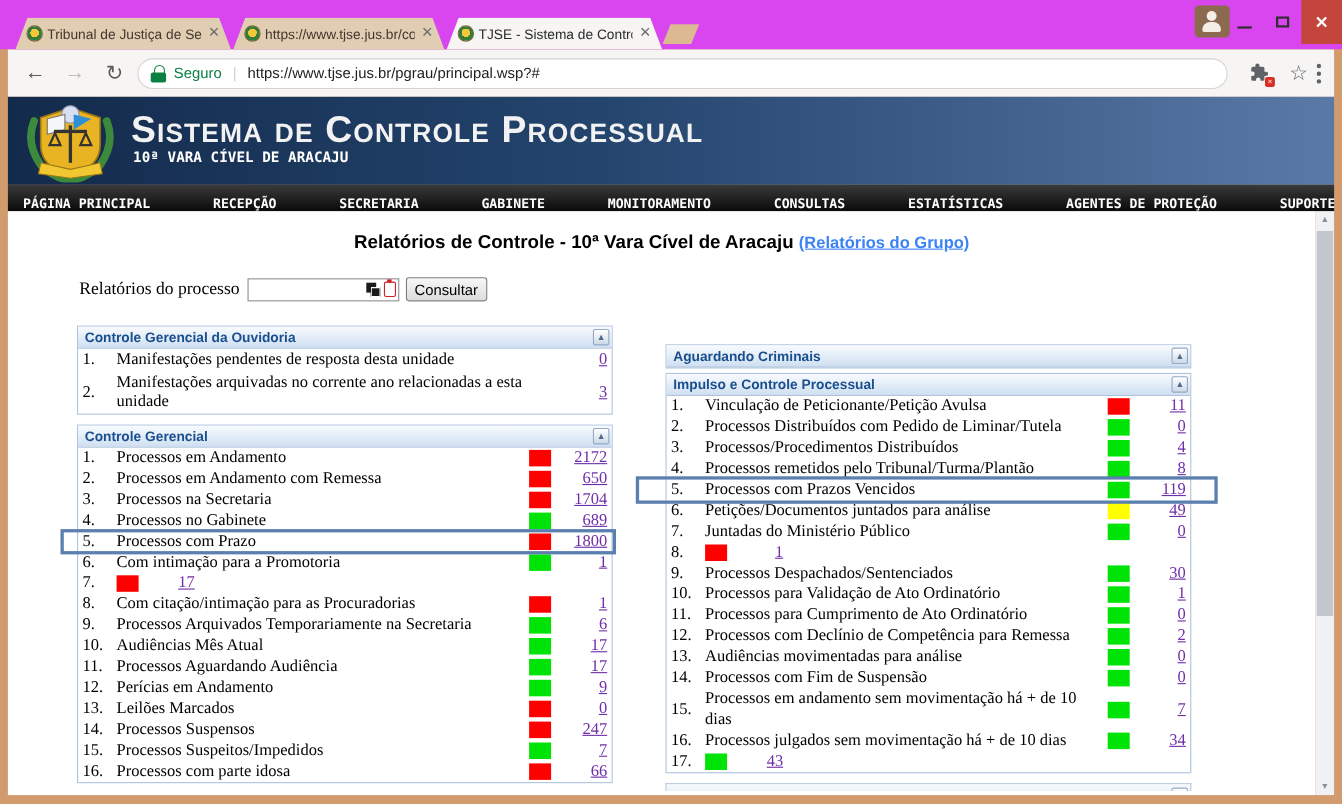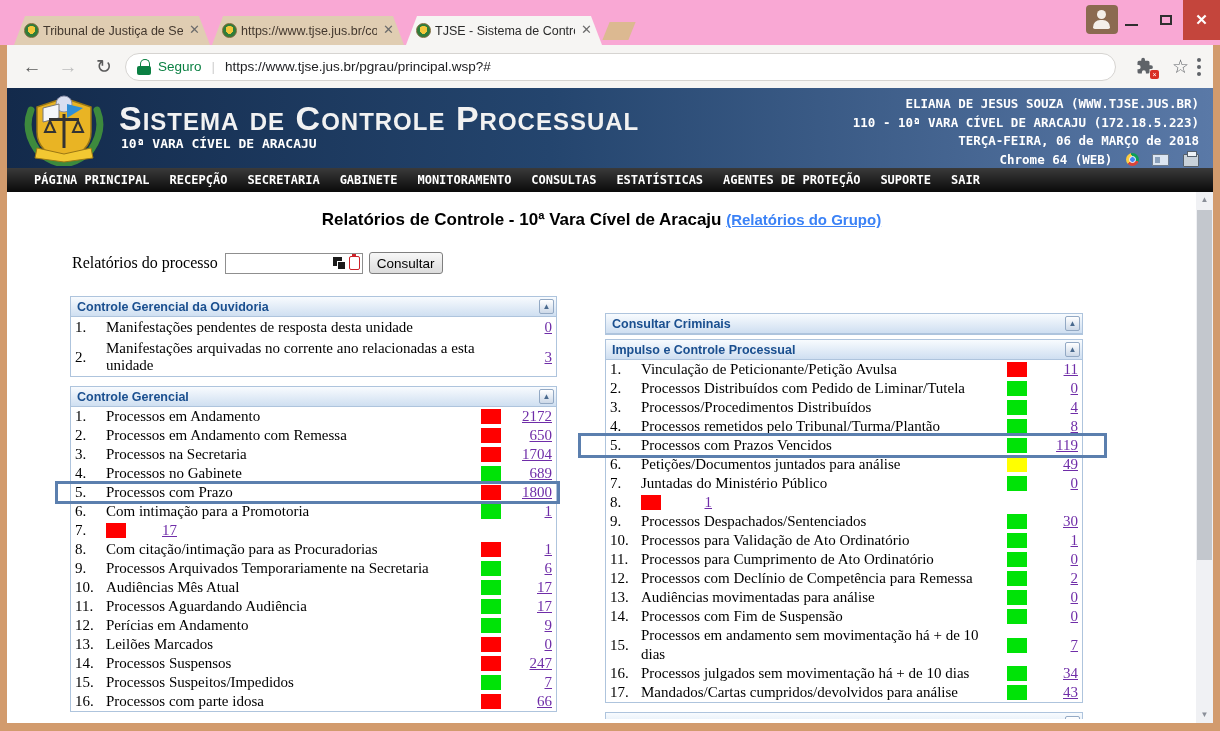--- a/index.html
+++ b/index.html
@@ -1,20 +1,20 @@
 <!DOCTYPE html>
 <html><head>
 <meta charset="utf-8">
 <style>
   * { margin:0; padding:0; box-sizing:border-box; }
   html,body { width:1220px; height:731px; overflow:hidden; font-family:"Liberation Sans",sans-serif; }
   #window { position:relative; width:1220px; height:731px; background:#d29b6d; }
 
   
-  #titlebar { position:absolute; left:0; top:0; width:1220px; height:45px; background:#f9a8d4; }
+  #titlebar { position:absolute; left:0; top:0; width:1220px; height:45px; background:#d946ef; }
   .tab { position:absolute; top:16px; height:29px; display:flex; align-items:center; padding:0 8px 0 10px;
          clip-path:polygon(11px 0, calc(100% - 11px) 0, 100% 100%, 0 100%); font-size:12.5px; color:#43382e; }
   .tab.inactive { background:#e0cdb2; }
   .tab.active { background:#f6f5f3; color:#2b2b2b; }
   .tab .t-title { flex:1; overflow:hidden; white-space:nowrap; margin:0 4px; }
   .tab .t-close { width:15px; height:15px; line-height:14px; text-align:center; color:#6b6b6b; font-size:13px; flex:none; }
   .favicon { width:15px; height:15px; flex:none; border-radius:50%;
              background:radial-gradient(circle at 50% 45%, #f3c73a 0 40%, #2f7d3a 41% 75%, #1f4c72 76%); border:1px solid #7a6a3a; }
   #newtab { position:absolute; left:606px; top:22px; width:26px; height:18px; background:#dcb991; transform:skewX(-22deg); }
   #win-profile { position:absolute; right:102px; top:5px; width:32px; height:29px; background:#8b6a50; border-radius:4px; }
@@ -61,21 +61,21 @@
         background:conic-gradient(from 110deg,#db4437 0 33%,#ffcd40 0 66%,#0f9d58 0 100%); position:relative; }
   #chrome-icon:after { content:""; position:absolute; left:3px; top:3px; width:7px; height:7px; border-radius:50%;
         background:#4285f4; border:1.5px solid #fff; box-sizing:border-box; }
   #card-icon { width:17px; height:12px; background:#dce6f2; border:1px solid #6d7b8c; border-radius:1px; position:relative; }
   #card-icon:after { content:""; position:absolute; left:2px; top:2px; width:5px; height:6px; background:#8aa0bb; }
   #printer-icon { width:16px; height:13px; position:relative; background:#c9d2da; border:1px solid #55606c; border-radius:1px; top:1px; }
   #printer-icon:after { content:""; position:absolute; left:3px; top:-4px; width:8px; height:4px; background:#eef2f6; border:1px solid #55606c; }
 
   
   #menubar { position:absolute; left:7px; top:168px; width:1206px; height:24px;
-             background:linear-gradient(#3a3a3a,#0a0a0a); display:flex; align-items:center; padding-left:17px; }
+             background:linear-gradient(#3a3a3a,#0a0a0a); display:flex; align-items:flex-end; padding-left:4px;gap:37px; }
   .mitem { color:#fff; font-family:"DejaVu Sans Mono",monospace; font-weight:bold; font-size:12px; padding:0 10px; white-space:nowrap; }
 
   
   #viewport { position:absolute; left:7px; top:192px; width:1189px; height:531px; background:#fff; overflow:hidden; }
   #page-title-row { position:absolute; left:0; top:18px; width:100%; text-align:center; font-size:17px; font-weight:bold; color:#000; }
   #group-link { color:#3b82f6; text-decoration:underline; font-size:15px; }
   #search-row { position:absolute; left:65px; top:59px; height:24px; display:flex; align-items:center;
                 font-family:"Liberation Serif",serif; font-size:16px; color:#000; }
   #proc-input { width:138px; height:21px; border:1px solid #8f8f8f; margin-left:7px; display:flex; align-items:center;
                 justify-content:flex-end; padding:0 2px; background:#fff; }
@@ -189,31 +189,20 @@
       <path d="M22 16 L38 12 L38 26 L22 30 Z" fill="#f4f6fa" stroke="#777"></path>
       <path d="M46 12 L62 16 L46 26 Z" fill="#2f8fd6"></path>
       <rect x="41.5" y="22" width="3" height="34" fill="#333"></rect>
       <rect x="28" y="26" width="30" height="3" fill="#333"></rect>
       <path d="M29 29 L24 40 H34 Z" fill="none" stroke="#333" stroke-width="2"></path>
       <path d="M57 29 L52 40 H62 Z" fill="none" stroke="#333" stroke-width="2"></path>
       <path d="M16 56 L43 62 L70 56 L72 66 L43 70 L14 66 Z" fill="#f2c832" stroke="#9a7714"></path>
     </svg>
     <div id="app-title">Sistema de Controle Processual</div>
     <div id="app-subtitle">10ª VARA CÍVEL DE ARACAJU</div>
-    <div id="hdr-info">
-      <div class="iline">ELIANA DE JESUS SOUZA (WWW.TJSE.JUS.BR)</div>
-      <div class="iline">110 - 10ª VARA CÍVEL DE ARACAJU (172.18.5.223)</div>
-      <div class="iline">TERÇA-FEIRA, 06 de MARÇO de 2018</div>
-      <div class="iline">
-        <span>Chrome 64 (WEB)</span>
-        <span class="hicon" id="chrome-icon"></span>
-        <span class="hicon" id="card-icon"></span>
-        <span class="hicon" id="printer-icon"></span>
-      </div>
-    </div>
   </div>
 
   <div id="menubar">
     <span class="mitem">PÁGINA PRINCIPAL</span>
     <span class="mitem">RECEPÇÃO</span>
     <span class="mitem">SECRETARIA</span>
     <span class="mitem">GABINETE</span>
     <span class="mitem">MONITORAMENTO</span>
     <span class="mitem">CONSULTAS</span>
     <span class="mitem">ESTATÍSTICAS</span>
@@ -362,21 +351,21 @@
               <span class="sq" style="background:#ff0000"></span>
               <span class="count"><a href="#">66</a></span>
             </div>
           </div>
       </div>
     </div>
 
     <div id="col-right">
       <div class="panel header-only">
         <div class="panel-h">
-          <span class="pt">Consultar Criminais</span>
+          <span class="pt">Aguardando Criminais</span>
           <span class="collapse-btn">▲</span>
         </div>
       </div>
 
       <div class="panel">
         <div class="panel-h">
           <span class="pt">Impulso e Controle Processual</span>
           <span class="collapse-btn">▲</span>
         </div>
         <div class="rows">
@@ -471,21 +460,20 @@
               <span class="count"><a href="#">7</a></span>
             </div>
             <div class="row">
               <span class="num">16.</span>
               <span class="label">Processos julgados sem movimentação há + de 10 dias</span>
               <span class="sq" style="background:#00e307"></span>
               <span class="count"><a href="#">34</a></span>
             </div>
             <div class="row">
               <span class="num">17.</span>
-              <span class="label">Mandados/Cartas cumpridos/devolvidos para análise</span>
               <span class="sq" style="background:#00e307"></span>
               <span class="count"><a href="#">43</a></span>
             </div>
           </div>
       </div>
 
       <div id="cut-panel">
         <div class="panel-h">
             <span class="pt"></span>
             <span class="collapse-btn"></span>

